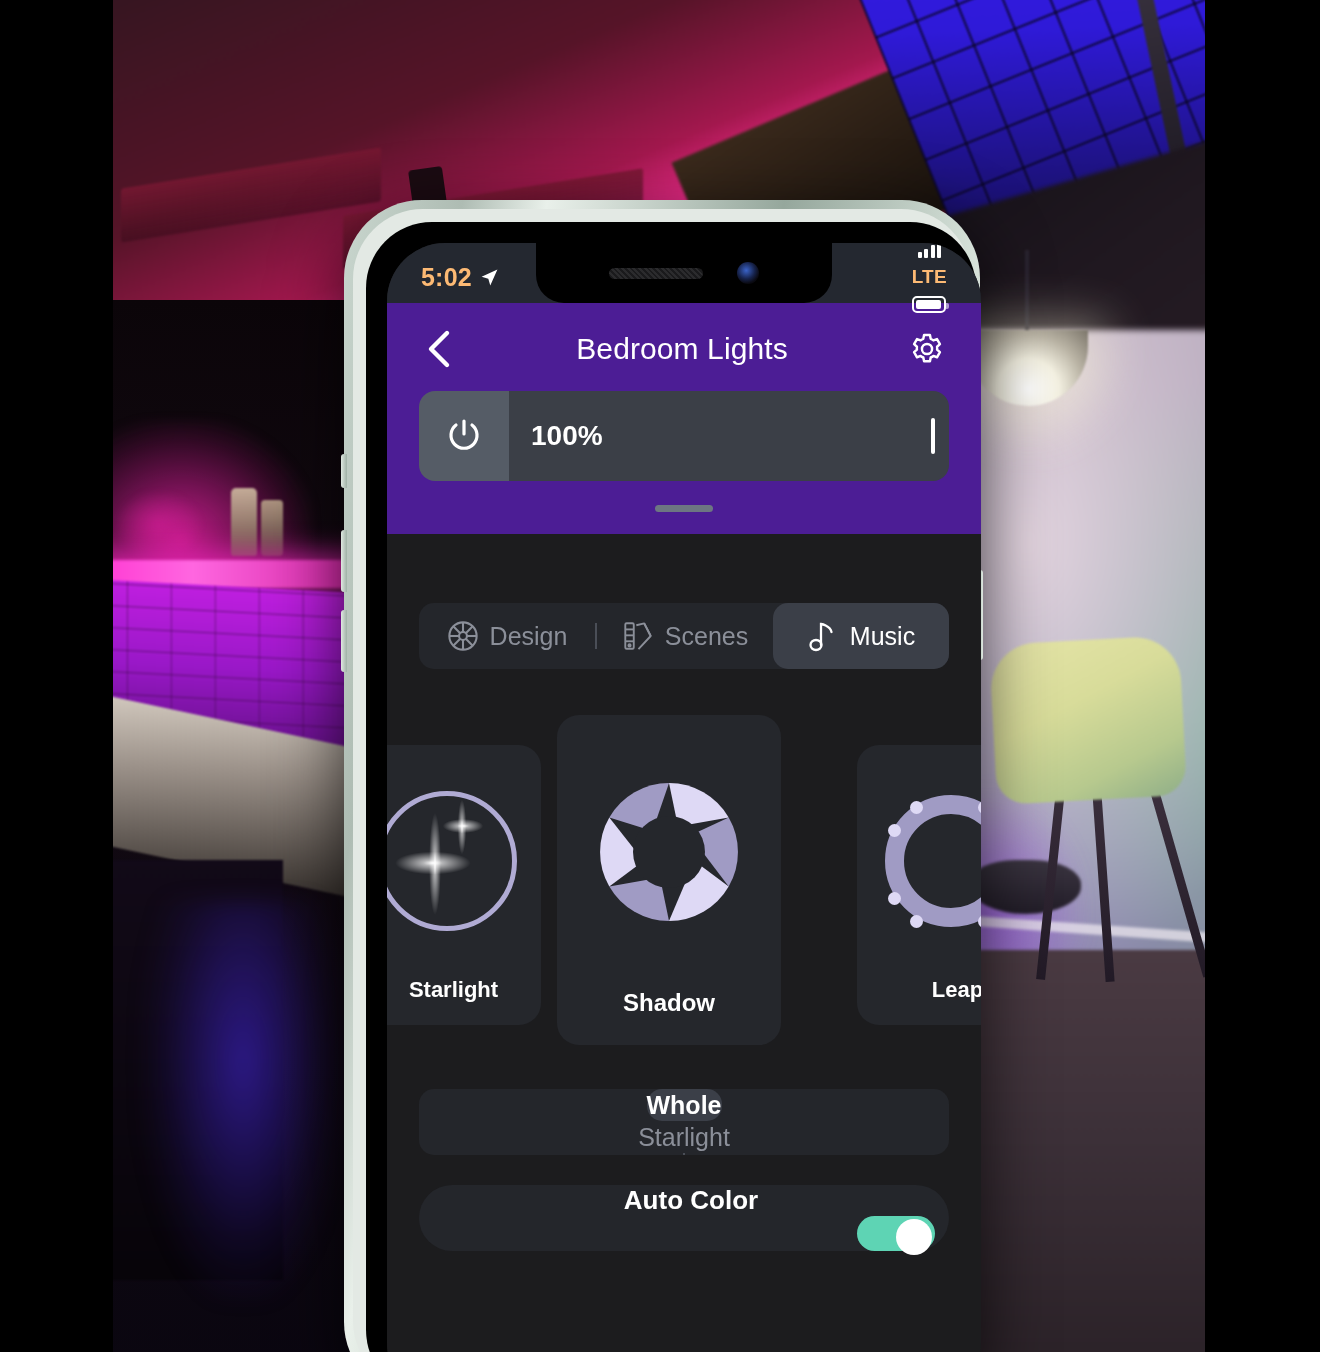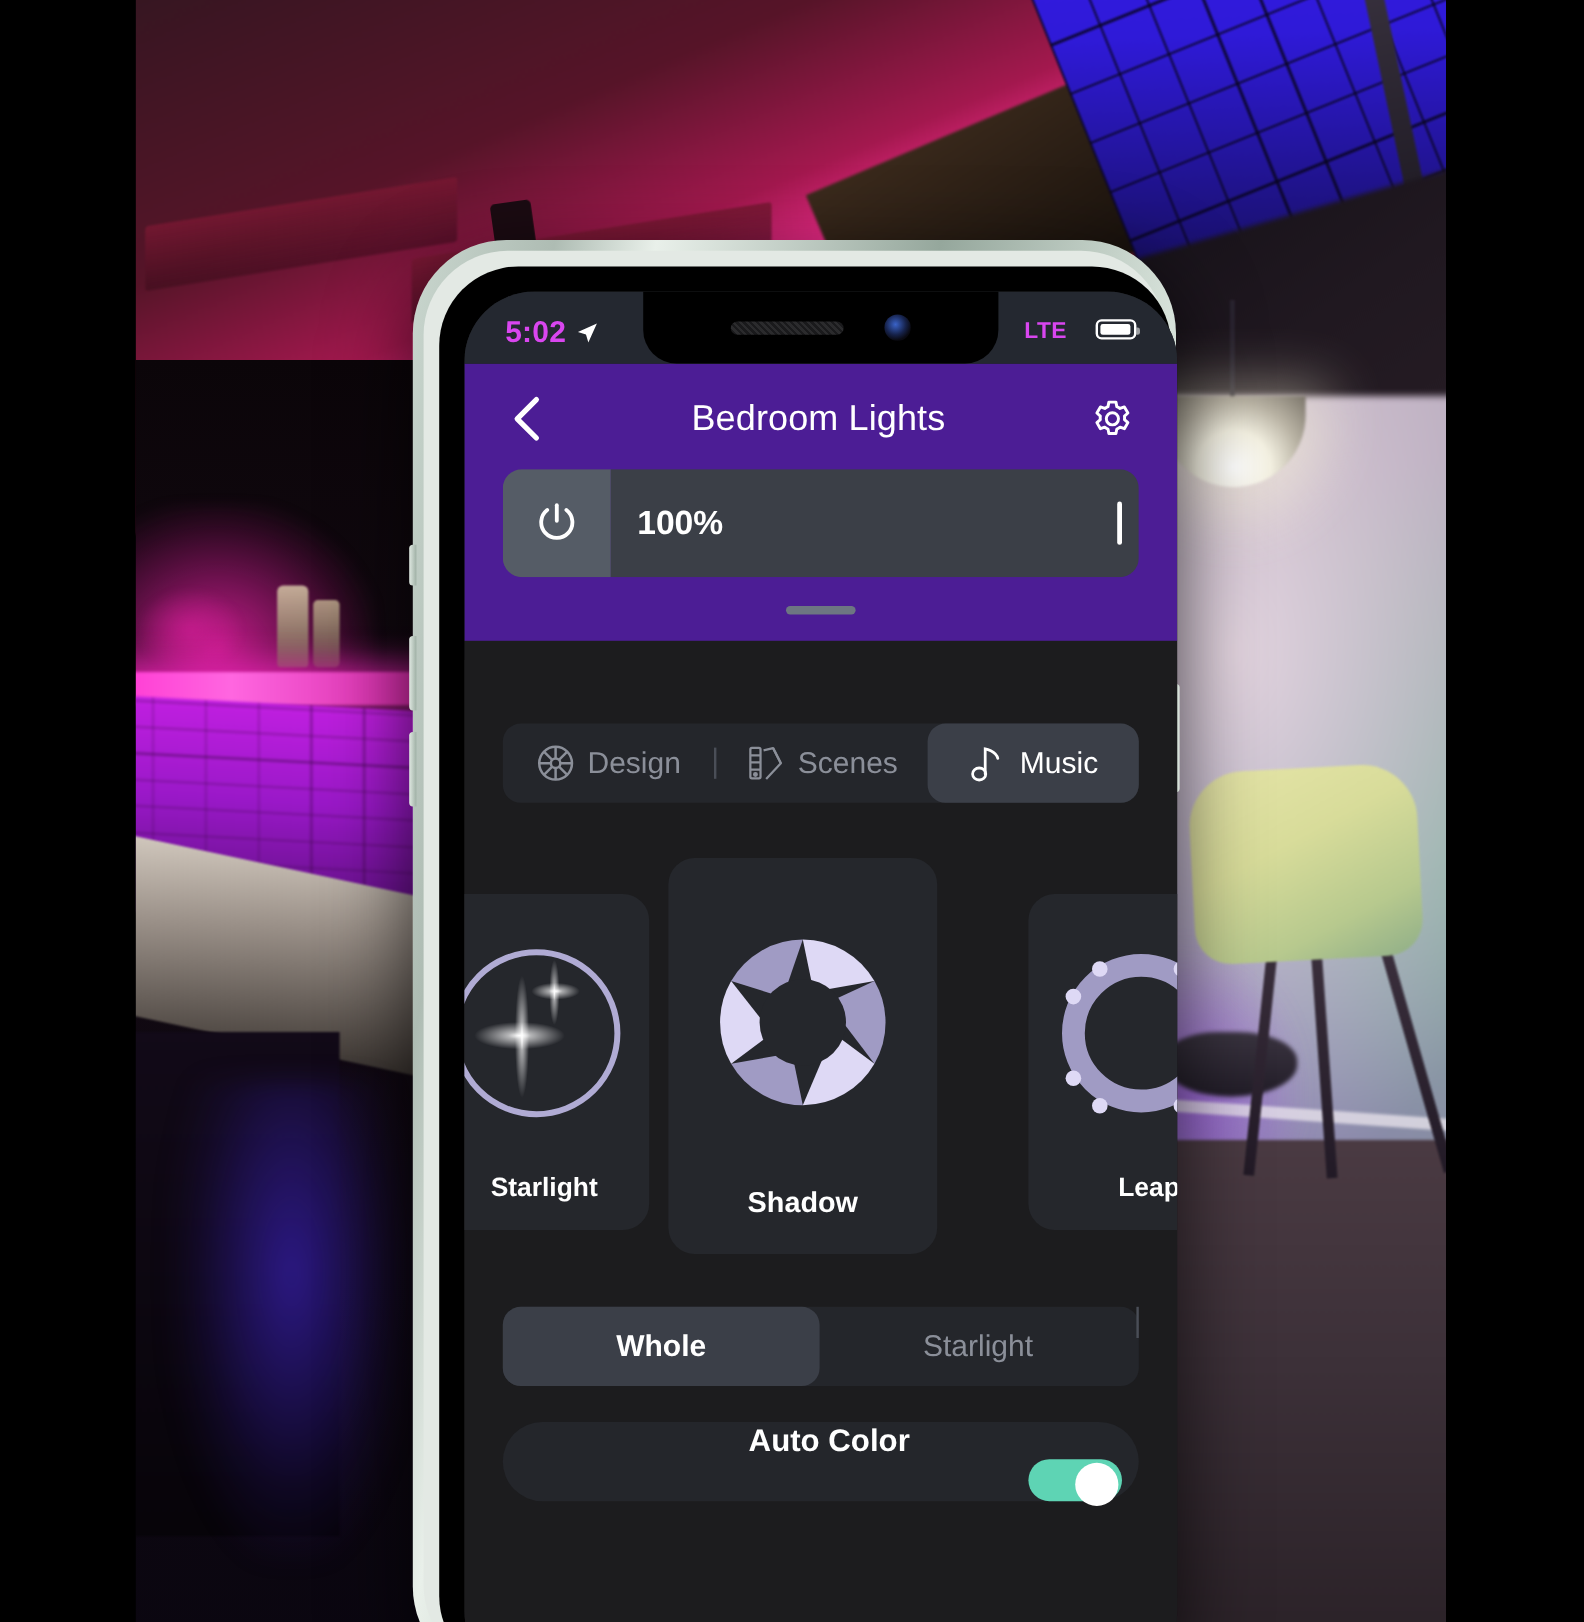--- a/index.html
+++ b/index.html
@@ -308,30 +308,30 @@
     width: 22px; height: 22px; border-radius: 50%;
     background: radial-gradient(circle at 42% 38%, #3a63c8 0%, #16224a 46%, #0a0a12 70%, #050507 100%);
   }
 
   
   .statusbar {
     position: absolute; left: 0; top: 0; width: 100%; height: 60px;
     background: #242830;
     display: flex; align-items: center;
     padding: 8px 34px 0 34px;
-    color: #d946ef;
+    color: #fdba74;
     z-index: 10;
   }
   .sb-time {
     font-size: 25px; font-weight: 700; letter-spacing: .2px;
     display: flex; align-items: center; gap: 8px;
   }
   .loc-arrow { display: block; }
   .sb-right {
-    margin-left: auto; display: flex; gap: 24px;
+    margin-left: auto; display: flex; align-items: center; gap: 8px; flex-direction: column;
   }
   .signal { display: flex; align-items: flex-end; gap: 2.5px; height: 17px; }
   .signal i { display: block; width: 4px; background: #fff; border-radius: 1px; }
   .signal i:nth-child(1){ height: 6px; }
   .signal i:nth-child(2){ height: 9px; }
   .signal i:nth-child(3){ height: 13px; }
   .signal i:nth-child(4){ height: 17px; }
   .lte { font-size: 19px; font-weight: 600; letter-spacing: .3px; }
   .battery {
     width: 34px; height: 17px; border: 2px solid #fff; border-radius: 5px;
@@ -498,21 +498,21 @@
     position: absolute; width: 13px; height: 13px; border-radius: 50%;
     background: #ded9f5;
   }
 
   
   .seg-row {
     margin: 44px 32px 0 32px;
     background: #24262b;
     border-radius: 15px;
     height: 66px;
-    display: flex; 
+    display: flex; align-items: center; flex-direction: column;
   }
   .seg {
     flex: 1; height: 100%;
     display: flex; align-items: center; justify-content: center;
     font-size: 25px; font-weight: 500;
     color: #8b8f99; border-radius: 15px;
     cursor: pointer;
   }
   .seg.active { background: #3b3f48; color: #fff; font-weight: 700; }
   .seg-div { width: 2px; height: 26px; background: #4a4e57; flex: 0 0 2px; }

